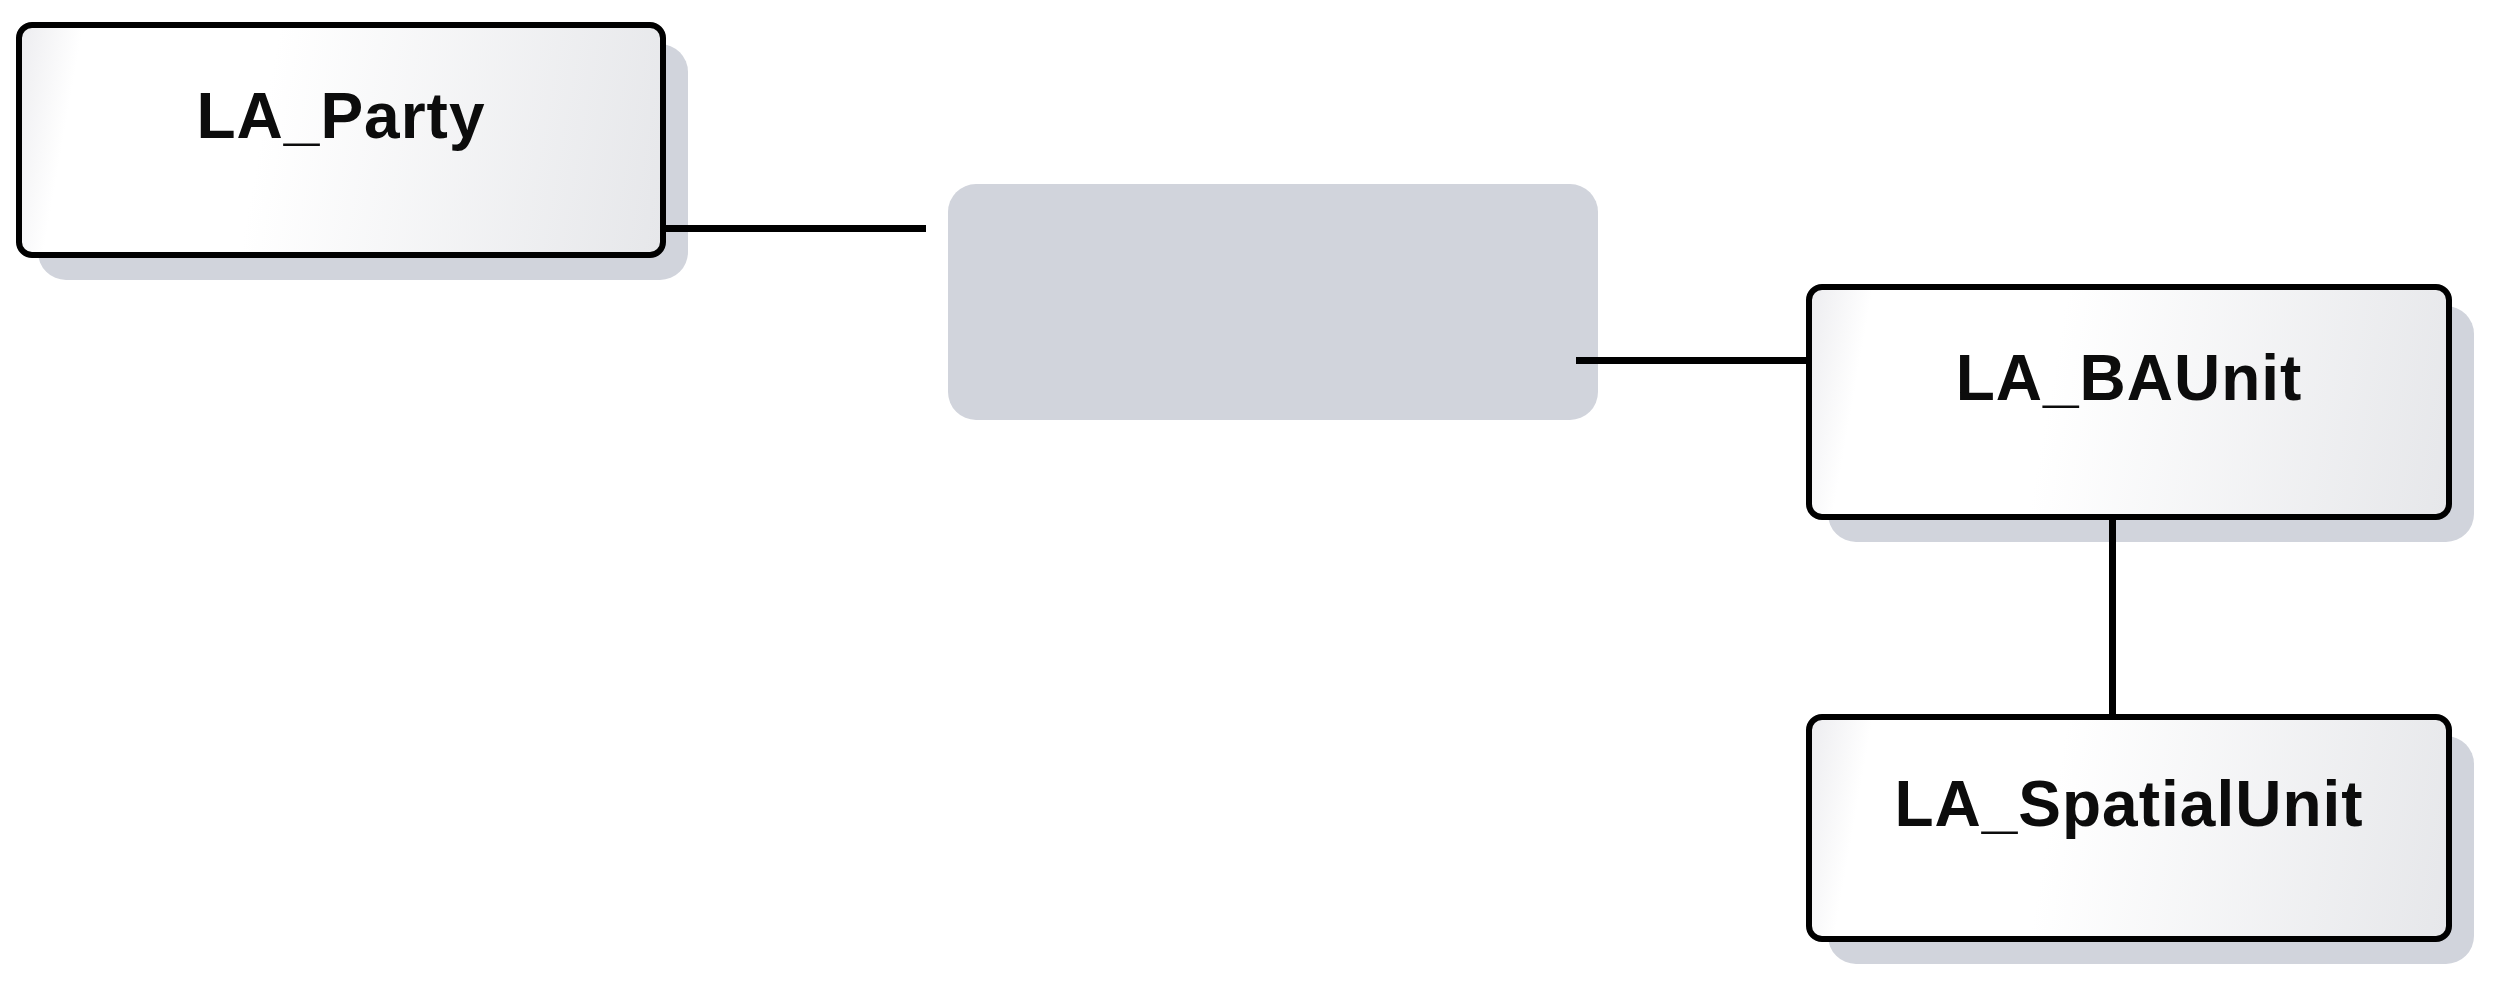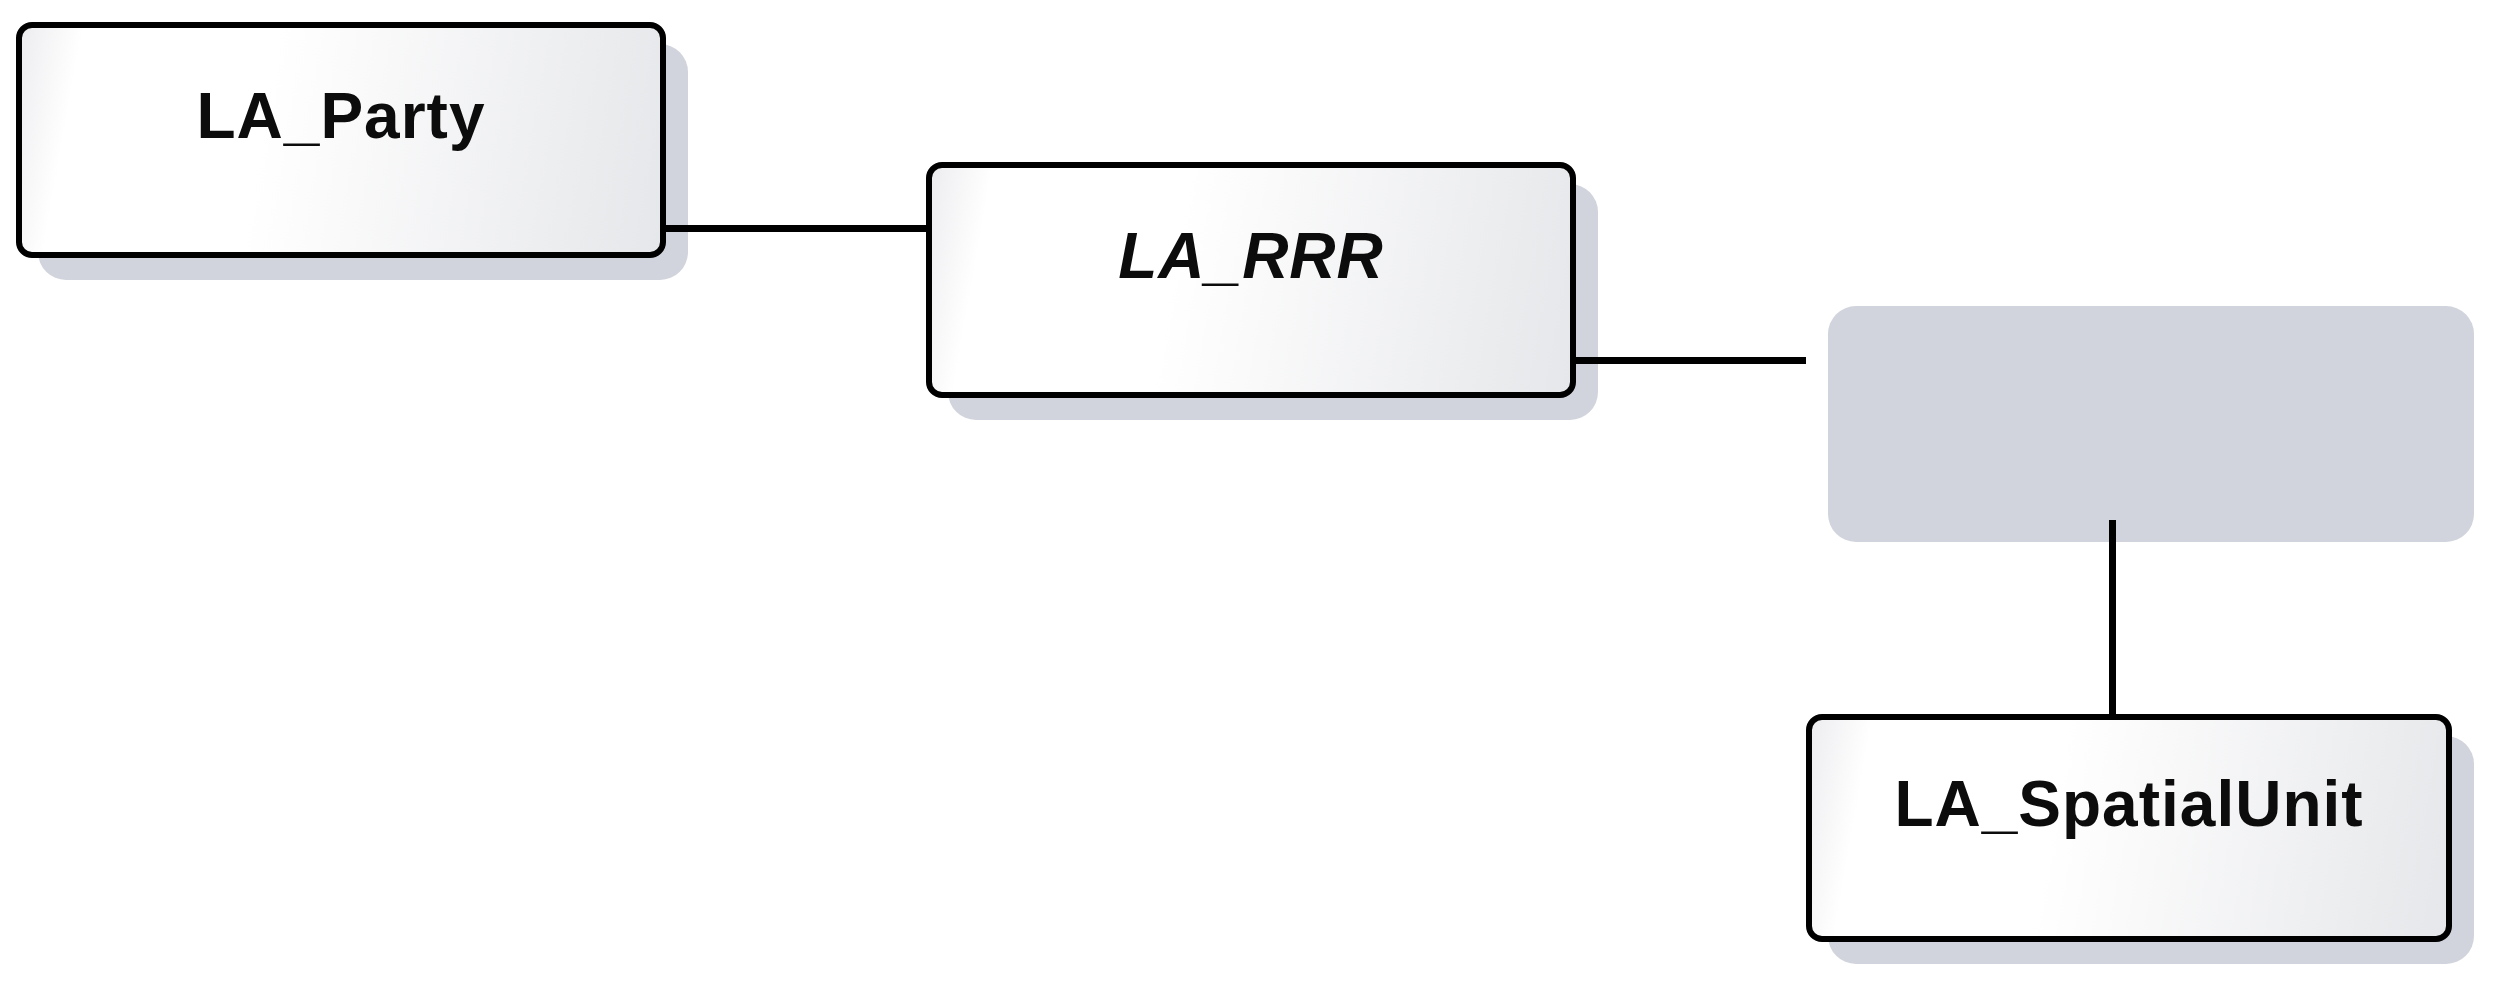--- a/index.html
+++ b/index.html
@@ -78,22 +78,22 @@
   <div class="shadow sh-spatial"></div>
 
   <div class="connector conn-party-rrr"></div>
   <div class="connector conn-rrr-baunit"></div>
   <div class="connector conn-baunit-spat"></div>
 
   <div class="classbox b-party">
     <span class="classlabel">LA_Party</span>
   </div>
 
-  <div class="classbox b-rrr abstract">
-    <span class="classlabel">LA_RRR</span>
+
+  <div class="classbox b-baunit">
+    <span class="classlabel">LA_BAUnit</span>
   </div>
-
 
   <div class="classbox b-spatial">
     <span class="classlabel">LA_SpatialUnit</span>
   </div>
 
 </div>
 
 </body></html>

